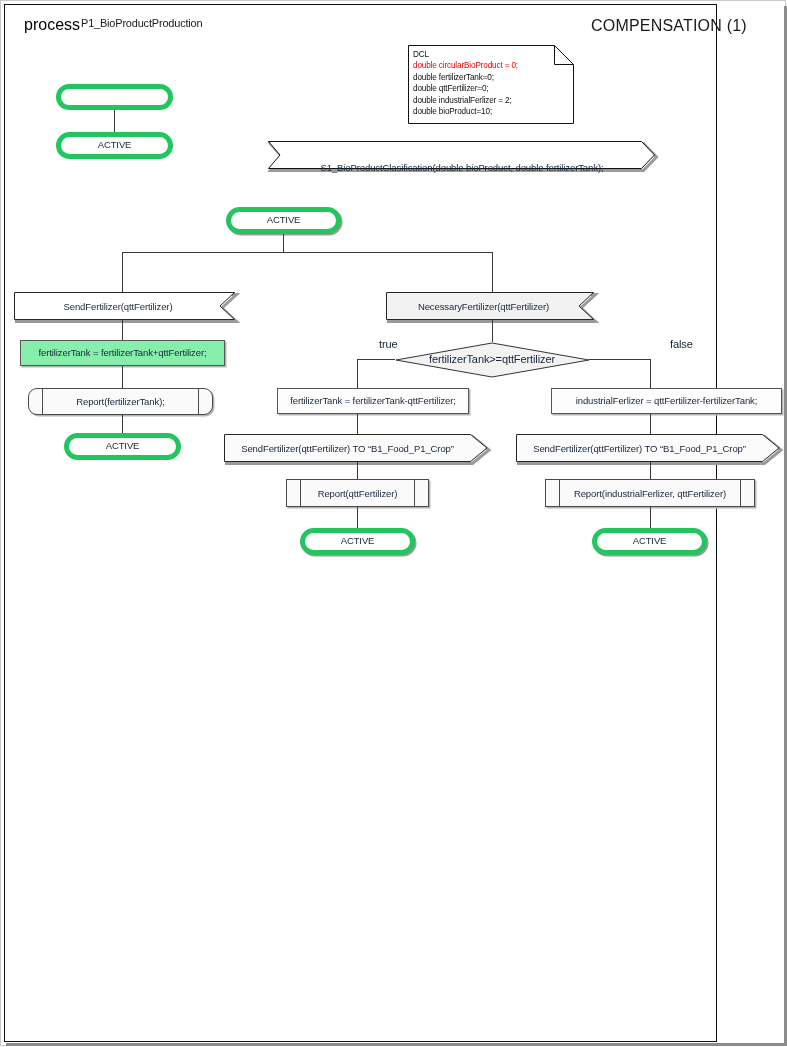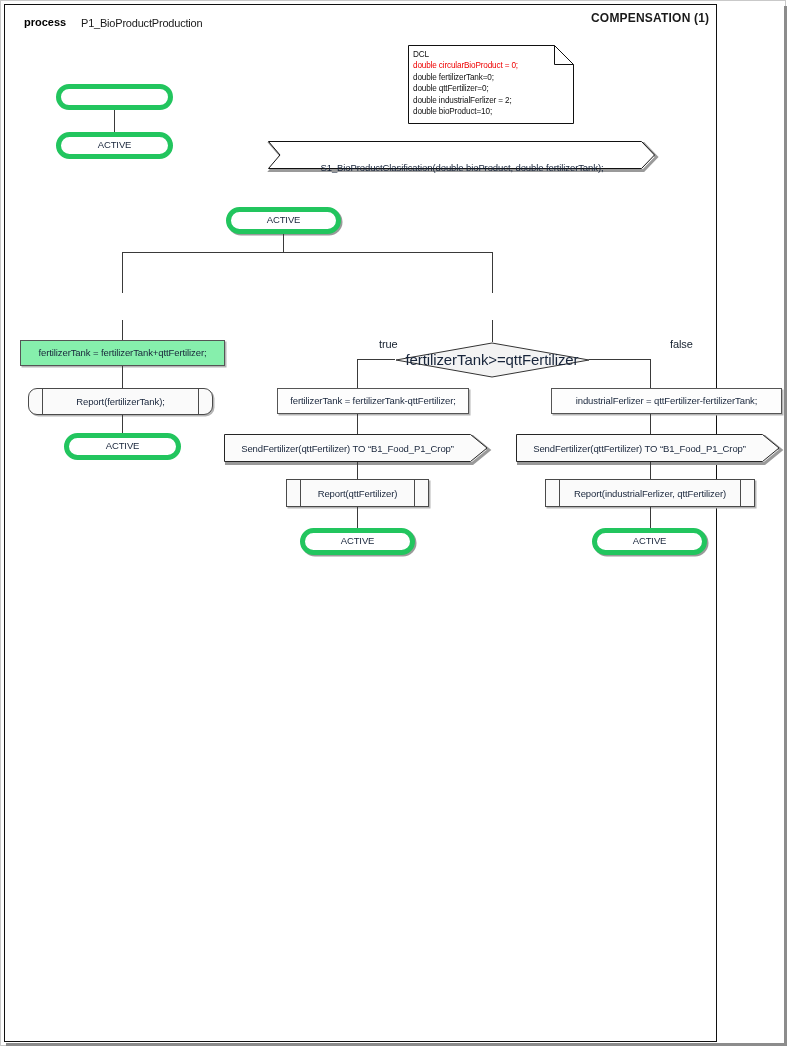--- a/index.html
+++ b/index.html
@@ -9,23 +9,23 @@
   
   .frame-outer{position:absolute;left:0;top:0;width:786px;height:1046px;border:1px solid #c9c9c9;box-sizing:border-box;}
   .frame-inner-l{position:absolute;left:4px;top:4px;width:1px;height:1038px;background:#111;}
   .frame-inner-t{position:absolute;left:4px;top:4px;width:713px;height:1px;background:#111;}
   .frame-inner-r{position:absolute;left:716px;top:4px;width:1px;height:1038px;background:#111;}
   .frame-inner-b{position:absolute;left:4px;top:1041px;width:713px;height:1px;background:#111;}
   .frame-shadow-b{position:absolute;left:6px;top:1043px;width:781px;height:3px;background:#8c8c8c;}
   .frame-shadow-r{position:absolute;left:784px;top:6px;width:3px;height:1040px;background:#8c8c8c;}
 
   
-  .hdr-kw{position:absolute;left:24px;top:16px;font-size:11px;font-weight:bold;color:#000;letter-spacing:0px;}
+  .hdr-kw{position:absolute;left:24px;top:16px;font-size:16px;font-weight:normal;color:#000;letter-spacing:0px;}
   .hdr-name{position:absolute;left:81px;top:17px;font-size:11px;color:#1a1a1a;letter-spacing:-0.2px;}
-  .hdr-comp{position:absolute;left:591px;top:11px;font-size:12px;color:#1a1a1a;letter-spacing:0.2px;font-weight:bold;}
+  .hdr-comp{position:absolute;left:591px;top:17px;font-size:16px;color:#1a1a1a;letter-spacing:0.2px;}
 
   
   .node{position:absolute;box-sizing:border-box;display:flex;align-items:center;justify-content:center;
         font-size:9.5px;color:#17243a;text-align:center;letter-spacing:-0.1px;line-height:1.15;}
 
   
   .stadium{border:5px solid #22c55e;border-radius:18px;background:#fff;}
   .stadium.sh{box-shadow:1.5px 1.5px 0 0 #9a9a9a;}
 
   
@@ -55,21 +55,21 @@
   
   .hexcall{position:absolute;box-sizing:border-box;}
   .hexcall svg{position:absolute;left:0;top:0;overflow:visible;}
   .hexcall .lbl{position:absolute;left:14px;right:14px;top:0;bottom:0;display:flex;align-items:center;justify-content:center;
                 font-size:9.5px;color:#17243a;letter-spacing:-0.1px;margin-top:25px;}
 
   
   .diamond{position:absolute;box-sizing:border-box;}
   .diamond svg{position:absolute;left:0;top:0;overflow:visible;}
   .diamond .lbl{position:absolute;left:0;right:0;top:0;bottom:0;display:flex;align-items:center;justify-content:center;
-                font-size:15px;color:#17243a;letter-spacing:-0.1px;}
+                font-size:11px;color:#17243a;letter-spacing:-0.1px;}
 
   
   .note{position:absolute;box-sizing:border-box;border-radius:9px;}
   .note svg{position:absolute;left:0;top:0;overflow:visible;}
   .note .body{position:absolute;left:5px;top:4px;right:4px;font-size:8.2px;line-height:11.4px;color:#111;letter-spacing:-0.15px;}
   .note .body .red{color:#ee0000;}
 
   
   .vline{position:absolute;width:1px;background:#3a3a3a;}
   .hline{position:absolute;height:1px;background:#3a3a3a;}
@@ -120,32 +120,46 @@
     </svg>
     <div class="lbl">S1_BioProductClasification(double bioProduct, double  fertilizerTank);</div>
   </div>
 
   <div class="node stadium sh" style="left:226px;top:207px;width:115px;height:27px;">ACTIVE</div>
   <div class="vline" style="left:283px;top:234px;height:18px;"></div>
   <div class="hline" style="left:122px;top:252px;width:371px;"></div>
   <div class="vline" style="left:122px;top:252px;height:41px;"></div>
   <div class="vline" style="left:492px;top:252px;height:41px;"></div>
 
+  <div class="receive" style="left:14px;top:292px;width:222px;height:28px;">
+    <svg width="226" height="32" viewBox="0 0 226 32">
+      <path d="M2.5,2.5 H222.5 L208,16 L222.5,29.5 H2.5 Z" fill="#ffffff" stroke="#9a9a9a" stroke-width="3"></path>
+      <path d="M0.5,0.5 H220.5 L206,14 L220.5,27.5 H0.5 Z" fill="#ffffff" stroke="#262626" stroke-width="1"></path>
+    </svg>
+    <div class="lbl">SendFertilizer(qttFertilizer)</div>
+  </div>
   <div class="vline" style="left:122px;top:320px;height:20px;"></div>
   <div class="node rect" style="left:20px;top:340px;width:205px;height:26px;">fertilizerTank = fertilizerTank+qttFertilizer;</div>
   <div class="vline" style="left:122px;top:366px;height:22px;"></div>
 
   <div class="predef" style="left:28px;top:388px;width:185px;height:27px;border-radius:9px;">
     <span class="bar l"></span>
     <span class="bar r"></span>
     <span class="lbl">Report(fertilizerTank);</span>
   </div>
   <div class="vline" style="left:122px;top:415px;height:18px;"></div>
   <div class="node stadium" style="left:64px;top:433px;width:117px;height:27px;">ACTIVE</div>
 
+  <div class="receive" style="left:386px;top:292px;width:209px;height:28px;">
+    <svg width="213" height="32" viewBox="0 0 213 32">
+      <path d="M2.5,2.5 H209.5 L195,16 L209.5,29.5 H2.5 Z" fill="#f0f0f0" stroke="#9a9a9a" stroke-width="3"></path>
+      <path d="M0.5,0.5 H207.5 L193,14 L207.5,27.5 H0.5 Z" fill="#f2f2f2" stroke="#262626" stroke-width="1"></path>
+    </svg>
+    <div class="lbl">NecessaryFertilizer(qttFertilizer)</div>
+  </div>
   <div class="vline" style="left:492px;top:320px;height:22px;"></div>
 
   <div class="diamond" style="left:395px;top:342px;width:194px;height:34px;">
     <svg width="196" height="36" viewBox="0 0 196 36">
       <path d="M97,1 L194,18 L97,35 L1,18 Z" fill="#f3f3f3" stroke="#333333" stroke-width="1"></path>
     </svg>
     <div class="lbl">fertilizerTank&gt;=qttFertilizer</div>
   </div>
 
   <div class="hline" style="left:357px;top:359px;width:38px;"></div>

